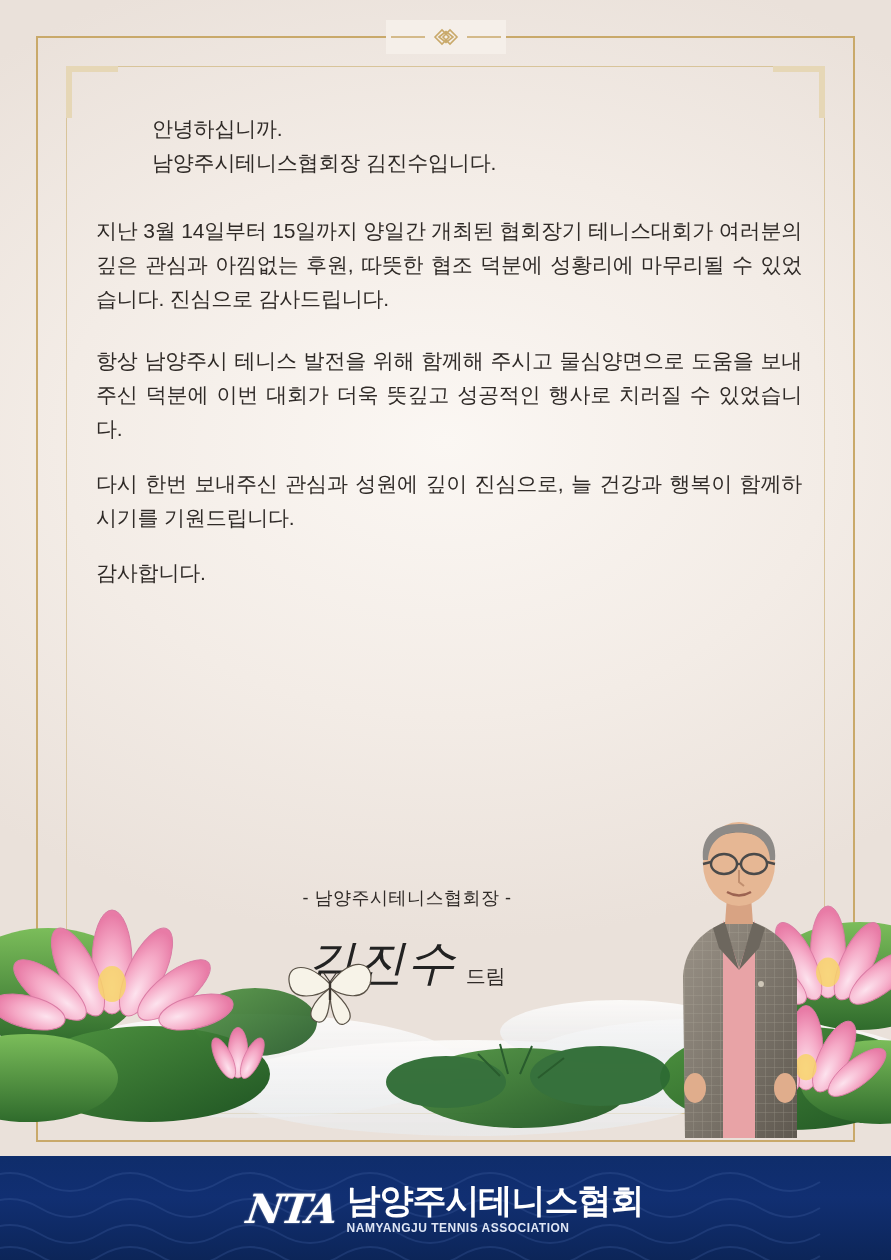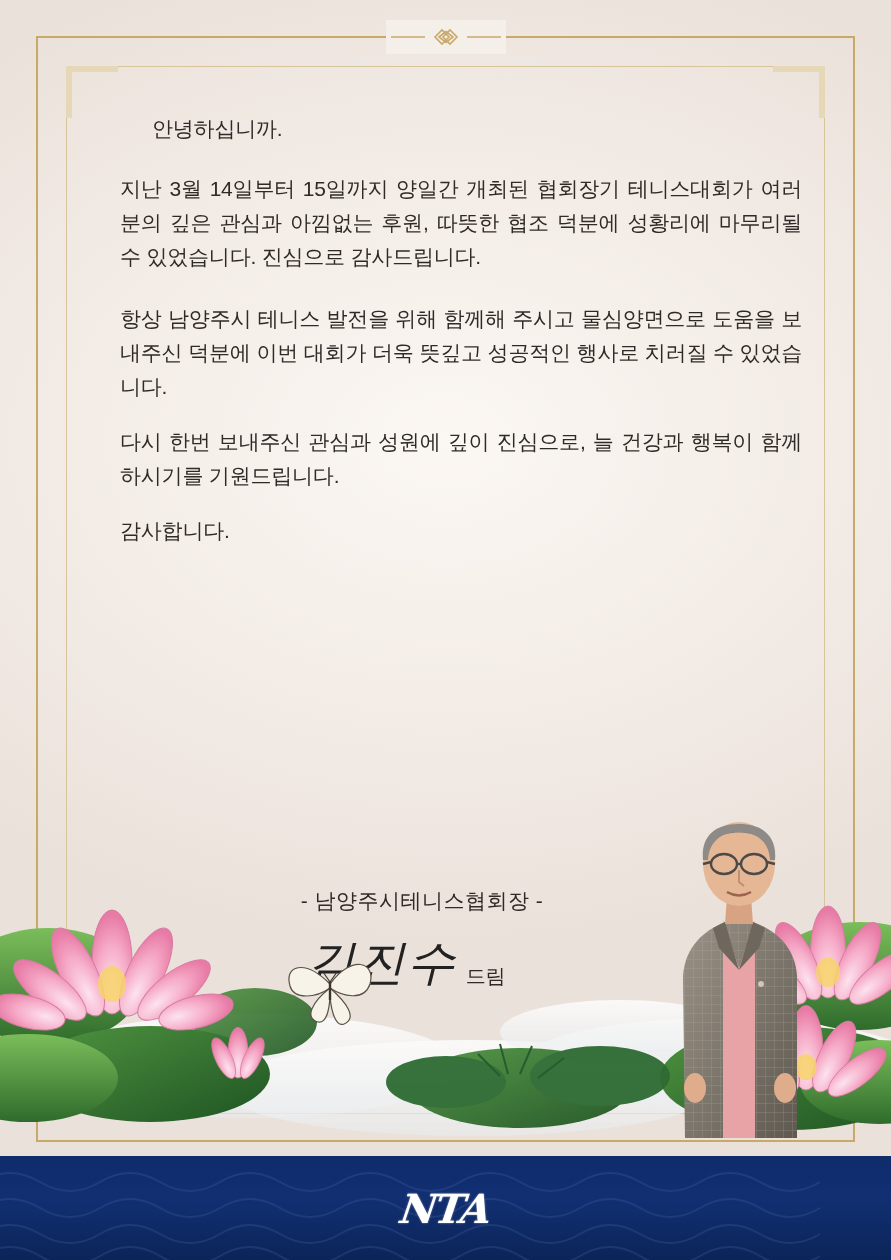--- a/index.html
+++ b/index.html
@@ -74,39 +74,38 @@
     left: 96px;
     top: 112px;
     width: 706px;
     color: #2f2a27;
     font-size: 21px;
     line-height: 1.62;
     letter-spacing: -0.2px;
   }
   .greeting {
     margin-left: 56px;
-    margin-bottom: 26px;
+    margin-bottom: 34px;
   }
   .greeting div { white-space: pre; }
   .para {
     margin-bottom: 28px;
     text-align: justify;
     text-justify: inter-character;
-    margin-left: 24px;
   }
   .para.tight { margin-bottom: 0; }
 
   
   .sign-title {
     position: absolute;
-    left: 16px;
+    left: 1px;
     top: 772px;
     width: 620px;
     text-align: center;
-    font-size: 21px;
+    font-size: 18px;
     color: #2f2a27;
     letter-spacing: 0.5px;
   }
   .sign-name-wrap {
     position: absolute;
     left: 0;
     top: 812px;
     width: 620px;
     text-align: center;
   }
@@ -217,20 +216,21 @@
     <span class="corner tl"></span>
     <span class="corner tr"></span>
     <span class="corner bl"></span>
     <span class="corner br"></span>
   </div>
 
   <div class="letter">
 
     <div class="greeting">
       <div>안녕하십니까.</div>
+      <div>남양주시테니스협회장 김진수입니다.</div>
     </div>
 
     <p class="para">지난 3월 14일부터 15일까지 양일간 개최된 협회장기 테니스대회가 여러분의 깊은 관심과 아낌없는 후원, 따뜻한 협조 덕분에 성황리에 마무리될 수 있었습니다. 진심으로 감사드립니다.</p>
     <p class="para tight">항상 남양주시 테니스 발전을 위해 함께해 주시고 물심양면으로 도움을 보내주신 덕분에 이번 대회가 더욱 뜻깊고 성공적인 행사로 치러질 수 있었습니다.</p>
     <p class="para tight">다시 한번 보내주신 관심과 성원에 깊이 진심으로, 늘 건강과 행복이 함께하시기를 기원드립니다.</p>
     <p class="para">감사합니다.</p>
 
     <div class="sign-title">-  남양주시테니스협회장  -</div>
     <div class="sign-name-wrap">
       <span class="sign-name">김진수</span><span class="sign-suffix">드림</span>
@@ -394,16 +394,20 @@
     <svg class="waves" viewBox="0 0 891 104" preserveAspectRatio="none">
       <g fill="none" stroke="#3f5ea0" stroke-width="2" opacity=".7">
         <path d="M-20 26 q30 -18 60 0 t60 0 t60 0 t60 0 t60 0 t60 0 t60 0 t60 0 t60 0 t60 0 t60 0 t60 0 t60 0 t60 0"></path>
         <path d="M-20 52 q30 -18 60 0 t60 0 t60 0 t60 0 t60 0 t60 0 t60 0 t60 0 t60 0 t60 0 t60 0 t60 0 t60 0 t60 0"></path>
         <path d="M-20 78 q30 -18 60 0 t60 0 t60 0 t60 0 t60 0 t60 0 t60 0 t60 0 t60 0 t60 0 t60 0 t60 0 t60 0 t60 0"></path>
         <path d="M-20 100 q30 -18 60 0 t60 0 t60 0 t60 0 t60 0 t60 0 t60 0 t60 0 t60 0 t60 0 t60 0 t60 0 t60 0 t60 0"></path>
       </g>
     </svg>
     <div class="footer-inner">
       <div class="nta-mark">NTA</div>
+      <div class="org-block">
+        <div class="org-ko">남양주시테니스협회</div>
+        <div class="org-en">NAMYANGJU TENNIS ASSOCIATION</div>
+      </div>
     </div>
   </div>
 
 </div>
 
 </body></html>

